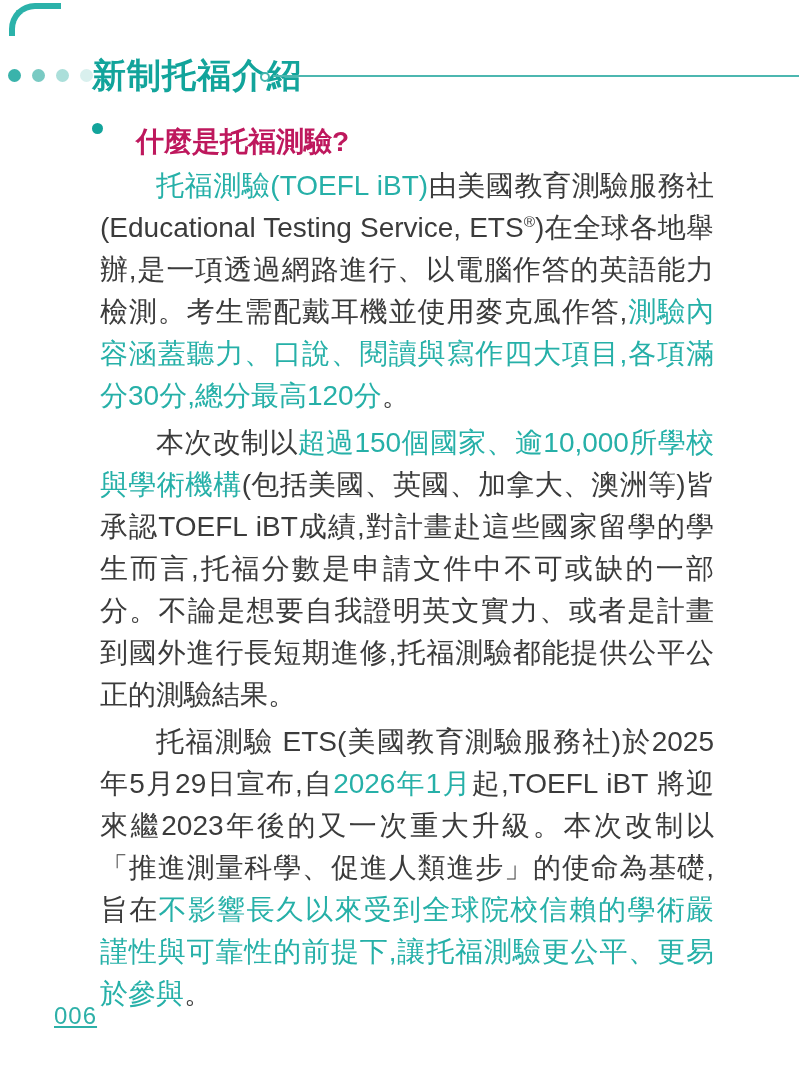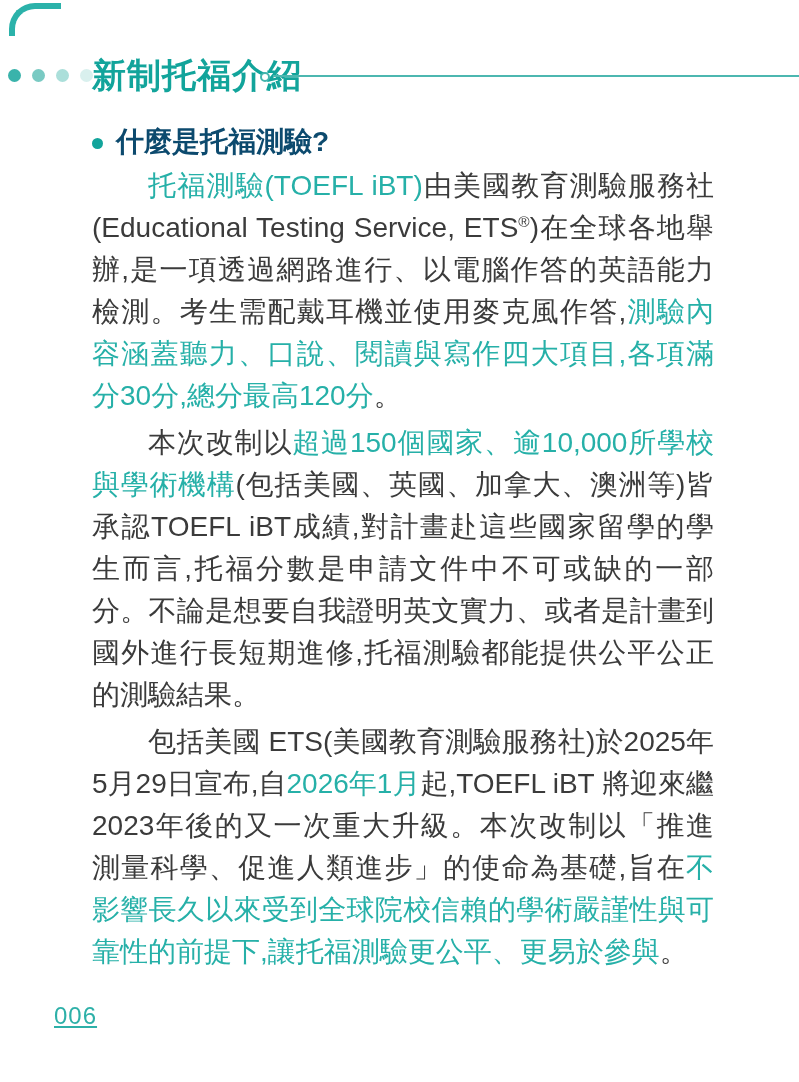--- a/index.html
+++ b/index.html
@@ -26,29 +26,29 @@
   .ring {
     position:absolute; left:260px; top:14px; width:6px; height:6px;
     border:2px solid #43b4ad; border-radius:50%; background:#fff;
   }
   .rule { position:absolute; left:273px; right:0; top:17px; height:2px; background:#4cb7b0; }
 
   
   .content { position:absolute; left:92px; top:121px; width:622px; color:#3b3b3b; }
   .section + .section { margin-top:5px; }
   .section-heading {
-    display:flex; align-items:center; margin:0; line-height:42px;
-    font-size:28px; font-weight:bold; color:#0c4a6e;
+    display:flex; margin:0; line-height:42px;
+    font-size:28px; font-weight:bold; color:#be185d;gap:20px;
   }
   .heading-bullet {
     flex:0 0 auto; width:11px; height:11px; border-radius:50%;
     background:#12a49b; margin-right:13px; margin-top:2px;
   }
   .section-paragraph {
-    margin:2px 0 0 0; font-size:28px; line-height:42px;
+    margin:2px 0 0 8px; font-size:28px; line-height:42px;
     text-align:justify; text-indent:2em; color:#3b3b3b;
   }
   .run-teal { color:#26b0a8; }
   .run-black { color:#3b3b3b; }
   .section-paragraph sup { font-size:0.55em; line-height:0; vertical-align:super; }
 
   .page-number {
     position:absolute; left:54px; top:1002px; font-size:24px;
     color:#2db0a8; letter-spacing:1px;text-decoration:underline;
   }
@@ -80,20 +80,20 @@
         <span>什麼是托福測驗?</span>
       </h2>
       <p class="section-paragraph"><span class="run-teal">托福測驗(TOEFL iBT)</span><span class="run-black">由美國教育測驗服務社(Educational Testing Service, ETS</span><span class="run-black"><sup>®</sup></span><span class="run-black">)在全球各地舉辦,是一項透過網路進行、以電腦作答的英語能力檢測。考生需配戴耳機並使用麥克風作答,</span><span class="run-teal">測驗內容涵蓋聽力、口說、閱讀與寫作四大項目,各項滿分30分,總分最高120分</span><span class="run-black">。</span></p>
     </div>
 
     <div class="section">
       <p class="section-paragraph"><span class="run-black">本次改制以</span><span class="run-teal">超過150個國家、逾10,000所學校與學術機構</span><span class="run-black">(包括美國、英國、加拿大、澳洲等)皆承認TOEFL iBT成績,對計畫赴這些國家留學的學生而言,托福分數是申請文件中不可或缺的一部分。不論是想要自我證明英文實力、或者是計畫到國外進行長短期進修,托福測驗都能提供公平公正的測驗結果。</span></p>
     </div>
 
     <div class="section">
-      <p class="section-paragraph"><span class="run-black">包括美國 ETS(美國教育測驗服務社)於2025年5月29日宣布,自</span><span class="run-teal">2026年1月</span><span class="run-black">起,TOEFL iBT 將迎來繼2023年後的又一次重大升級。本次改制以「推進測量科學、促進人類進步」的使命為基礎,旨在</span><span class="run-teal">不影響長久以來受到全球院校信賴的學術嚴謹性與可靠性的前提下,讓托福測驗更公平、更易於參與</span><span class="run-black">。</span></p>
+      <p class="section-paragraph"><span class="run-black">托福測驗 ETS(美國教育測驗服務社)於2025年5月29日宣布,自</span><span class="run-teal">2026年1月</span><span class="run-black">起,TOEFL iBT 將迎來繼2023年後的又一次重大升級。本次改制以「推進測量科學、促進人類進步」的使命為基礎,旨在</span><span class="run-teal">不影響長久以來受到全球院校信賴的學術嚴謹性與可靠性的前提下,讓托福測驗更公平、更易於參與</span><span class="run-black">。</span></p>
     </div>
 
   </div>
 
   <div class="page-number">006</div>
 
 </div>
 
 </body></html>

